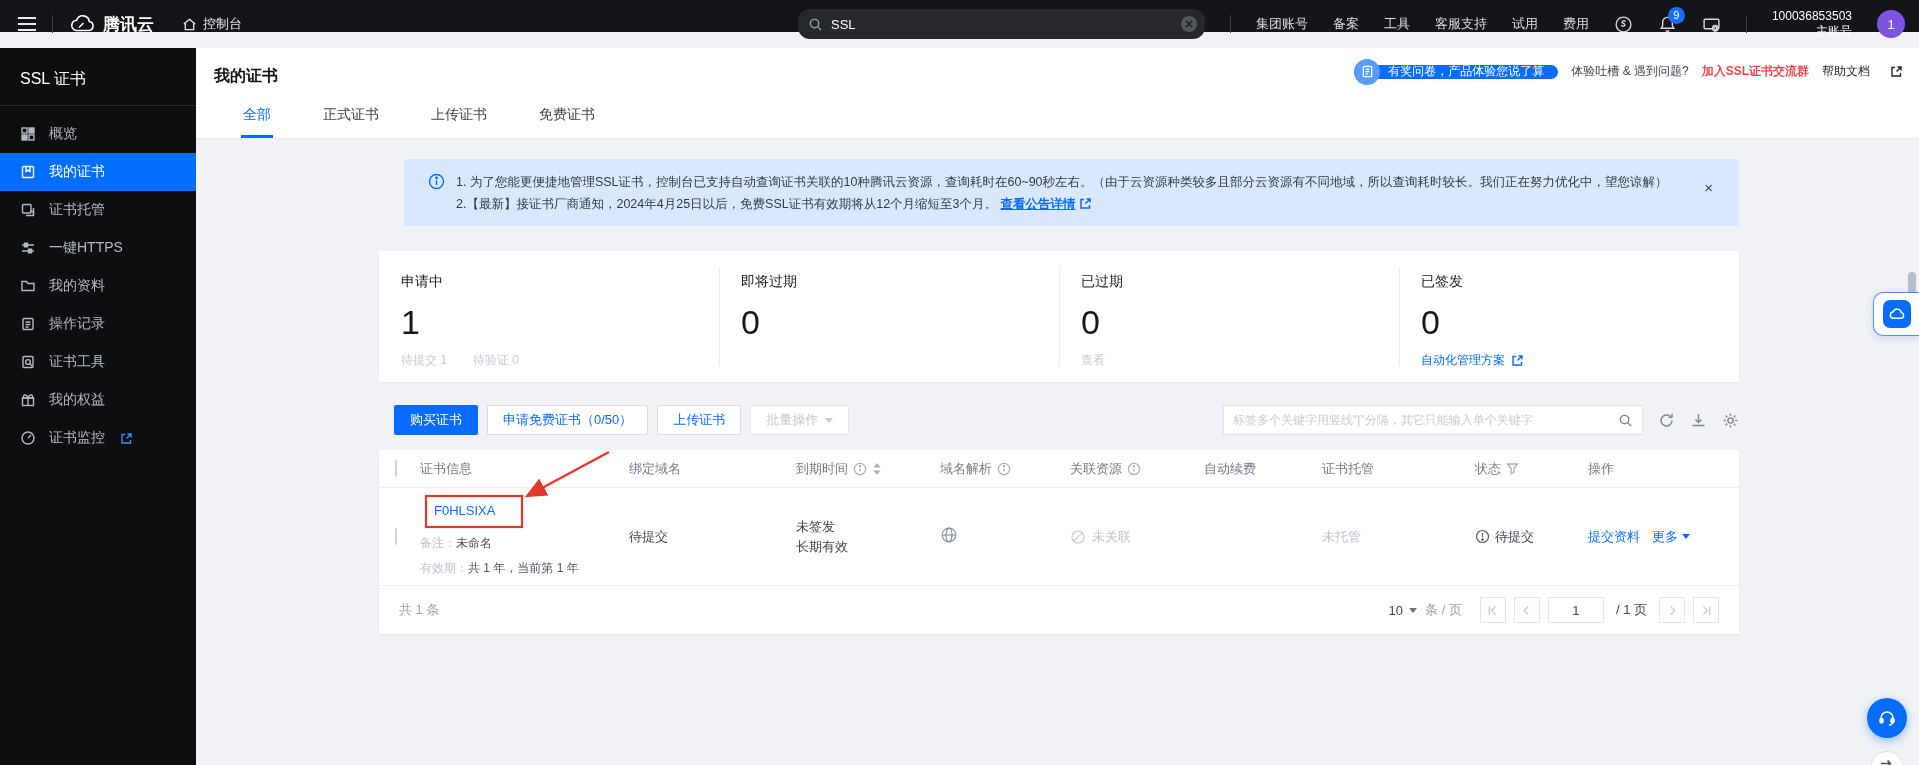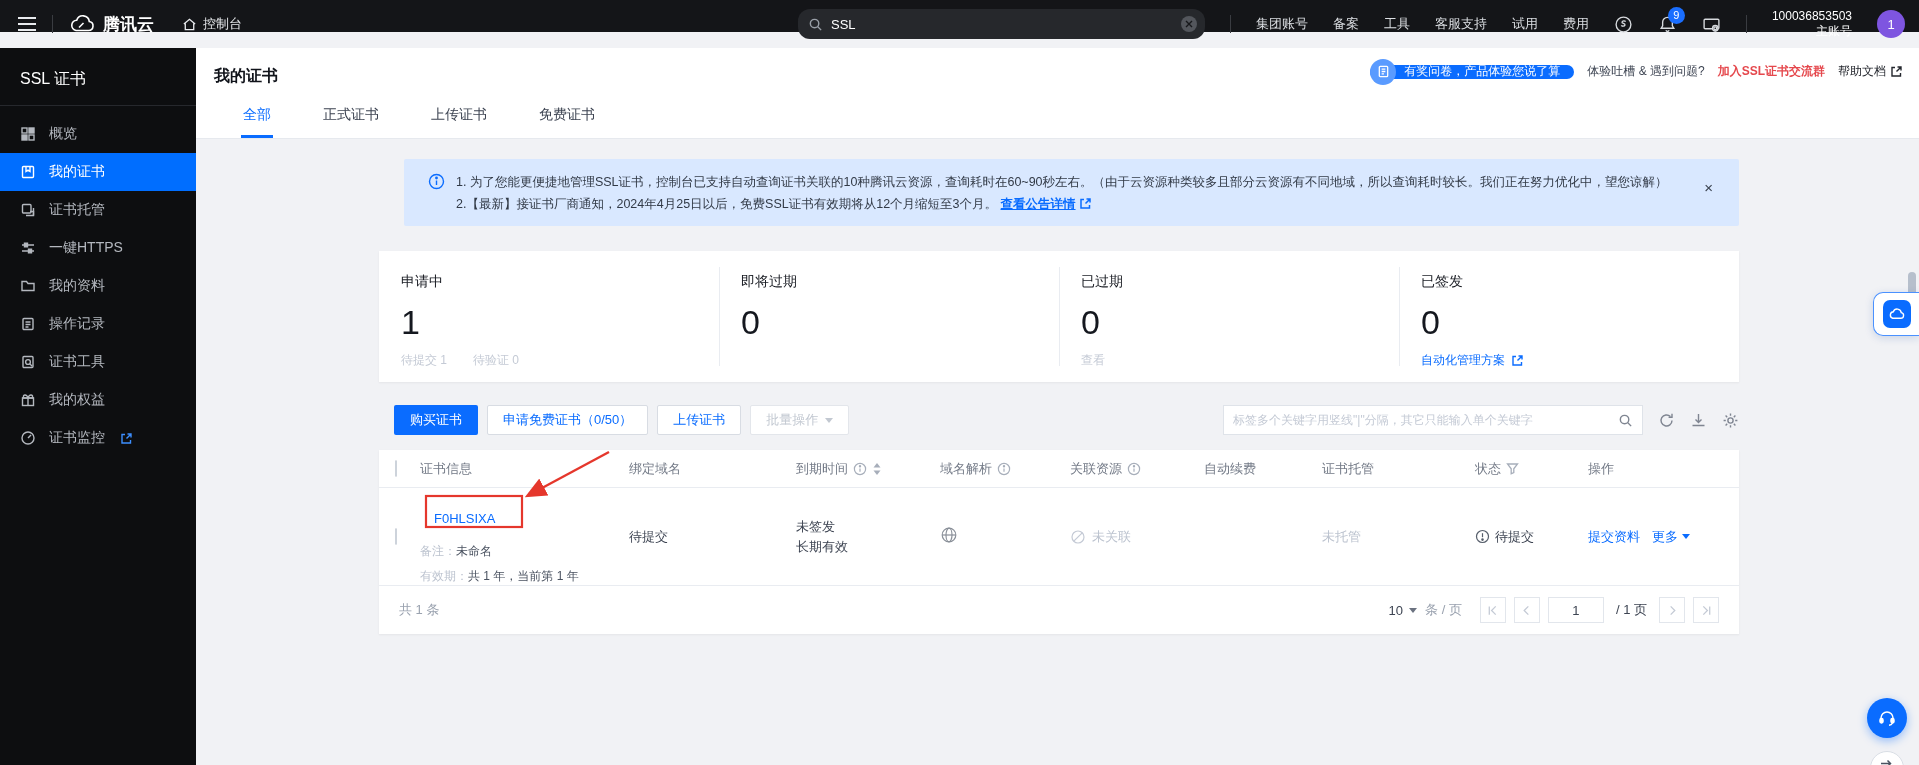--- a/index.html
+++ b/index.html
@@ -34,21 +34,21 @@
   .ext-ico-blue { width:13px; height:13px; color:#3d8fff; margin-left:2px; }
 
   
   .content { position:absolute; left:196px; top:48px; right:0; bottom:0; }
   .content-header { position:absolute; top:0; left:0; right:0; height:91px; background:#fff; border-bottom:1px solid #e6e9ee; }
   .page-title { position:absolute; left:18px; top:18px; font-size:16px; font-weight:700; color:#10131a; }
   .header-right { position:absolute; right:16px; top:15px; display:flex; align-items:center; gap:13px; font-size:12px; color:#3d4452; }
   .survey-pill { display:flex; align-items:center; height:14px; border-radius:13px; background:#0a6cff; color:#fff; font-size:12px; padding-right:14px; cursor:pointer; }
   .pill-ico { width:26px; height:26px; border-radius:50%; background:#5a9bff; display:flex; align-items:center; justify-content:center; margin-right:8px; flex:none; }
   .join-link { color:#e5484d; font-weight:700; cursor:pointer; }
-  .help-link { color:#23262d; display:flex; align-items:center; gap:4px; cursor:pointer; }
+  .help-link { color:#23262d; display:flex; align-items:center; gap:20px; cursor:pointer; }
   .ext-ico-dark { width:13px; height:13px; color:#23262d; }
   .tabs { position:absolute; left:45px; bottom:0; display:flex; gap:48px; }
   .tab { padding:0 2px 11px; font-size:14px; color:#3d4452; cursor:pointer; border-bottom:3px solid transparent; }
   .tab.active { color:#0a6cff; border-bottom-color:#0a6cff; }
 
   
   .banner { position:absolute; left:208px; top:111px; width:1335px; height:67px; background:#d9e8ff; border-radius:2px; color:#323a47; font-size:12.5px; }
   .banner-ico { position:absolute; left:24px; top:14px; width:17px; height:17px; color:#0a6cff; }
   .banner-lines { position:absolute; left:52px; top:12px; line-height:22px; }
   .banner-link { color:#0a6cff; font-weight:700; text-decoration:underline; cursor:pointer; }
@@ -83,21 +83,21 @@
   .table-card { position:absolute; left:183px; top:402px; width:1360px; height:184px; background:#fff; box-shadow:0 1px 2px rgba(31,35,41,.06); }
   .thead, .trow { display:grid; grid-template-columns:41px 209px 167px 144px 130px 134px 118px 153px 113px 1fr; align-items:center; }
   .thead { height:38px; border-bottom:1px solid #e9ecf1; font-size:13px; color:#737a87; }
   .th { display:flex; align-items:center; gap:5px; }
   .cb-cell { padding-left:16px; }
   .checkbox { width:14px; height:14px; border:1px solid #cdd3db; border-radius:2px; background:#fff; cursor:pointer; }
   .ico-info { width:14px; height:14px; color:#a7aeba; flex:none; cursor:pointer; }
   .ico-sort { width:10px; height:14px; color:#a7aeba; cursor:pointer; }
   .ico-filter { width:13px; height:13px; color:#a7aeba; cursor:pointer; }
   .trow { height:97px; font-size:13px; color:#3d4452; position:relative; }
-  .cert-cell { display:flex; flex-direction:column; justify-content:flex-end; padding-top:15px; height:100%; }
+  .cert-cell { display:flex; flex-direction:column; justify-content:flex-start; padding-top:15px; height:100%; }
   .cert-link { color:#0a6cff; font-size:13px; cursor:pointer; width:max-content; margin-left:14px; }
   .meta-line { margin-top:0; font-size:12px; color:#bcc3cf; }
   .meta-line .meta-val { color:#4a5260; }
   .meta-line.l1 { margin-top:17px; }
   .meta-line.l2 { margin-top:8px; }
   .expire-cell { line-height:20px; }
   .globe-ico { width:18px; height:18px; color:#8a9099; }
   .res-cell { display:flex; align-items:center; gap:6px; color:#bcc3cf; }
   .res-ico { width:16px; height:16px; color:#c4cad5; }
   .toggle { width:37px; height:20px; border-radius:10px; background:#0a6cff; position:relative; cursor:pointer; }

